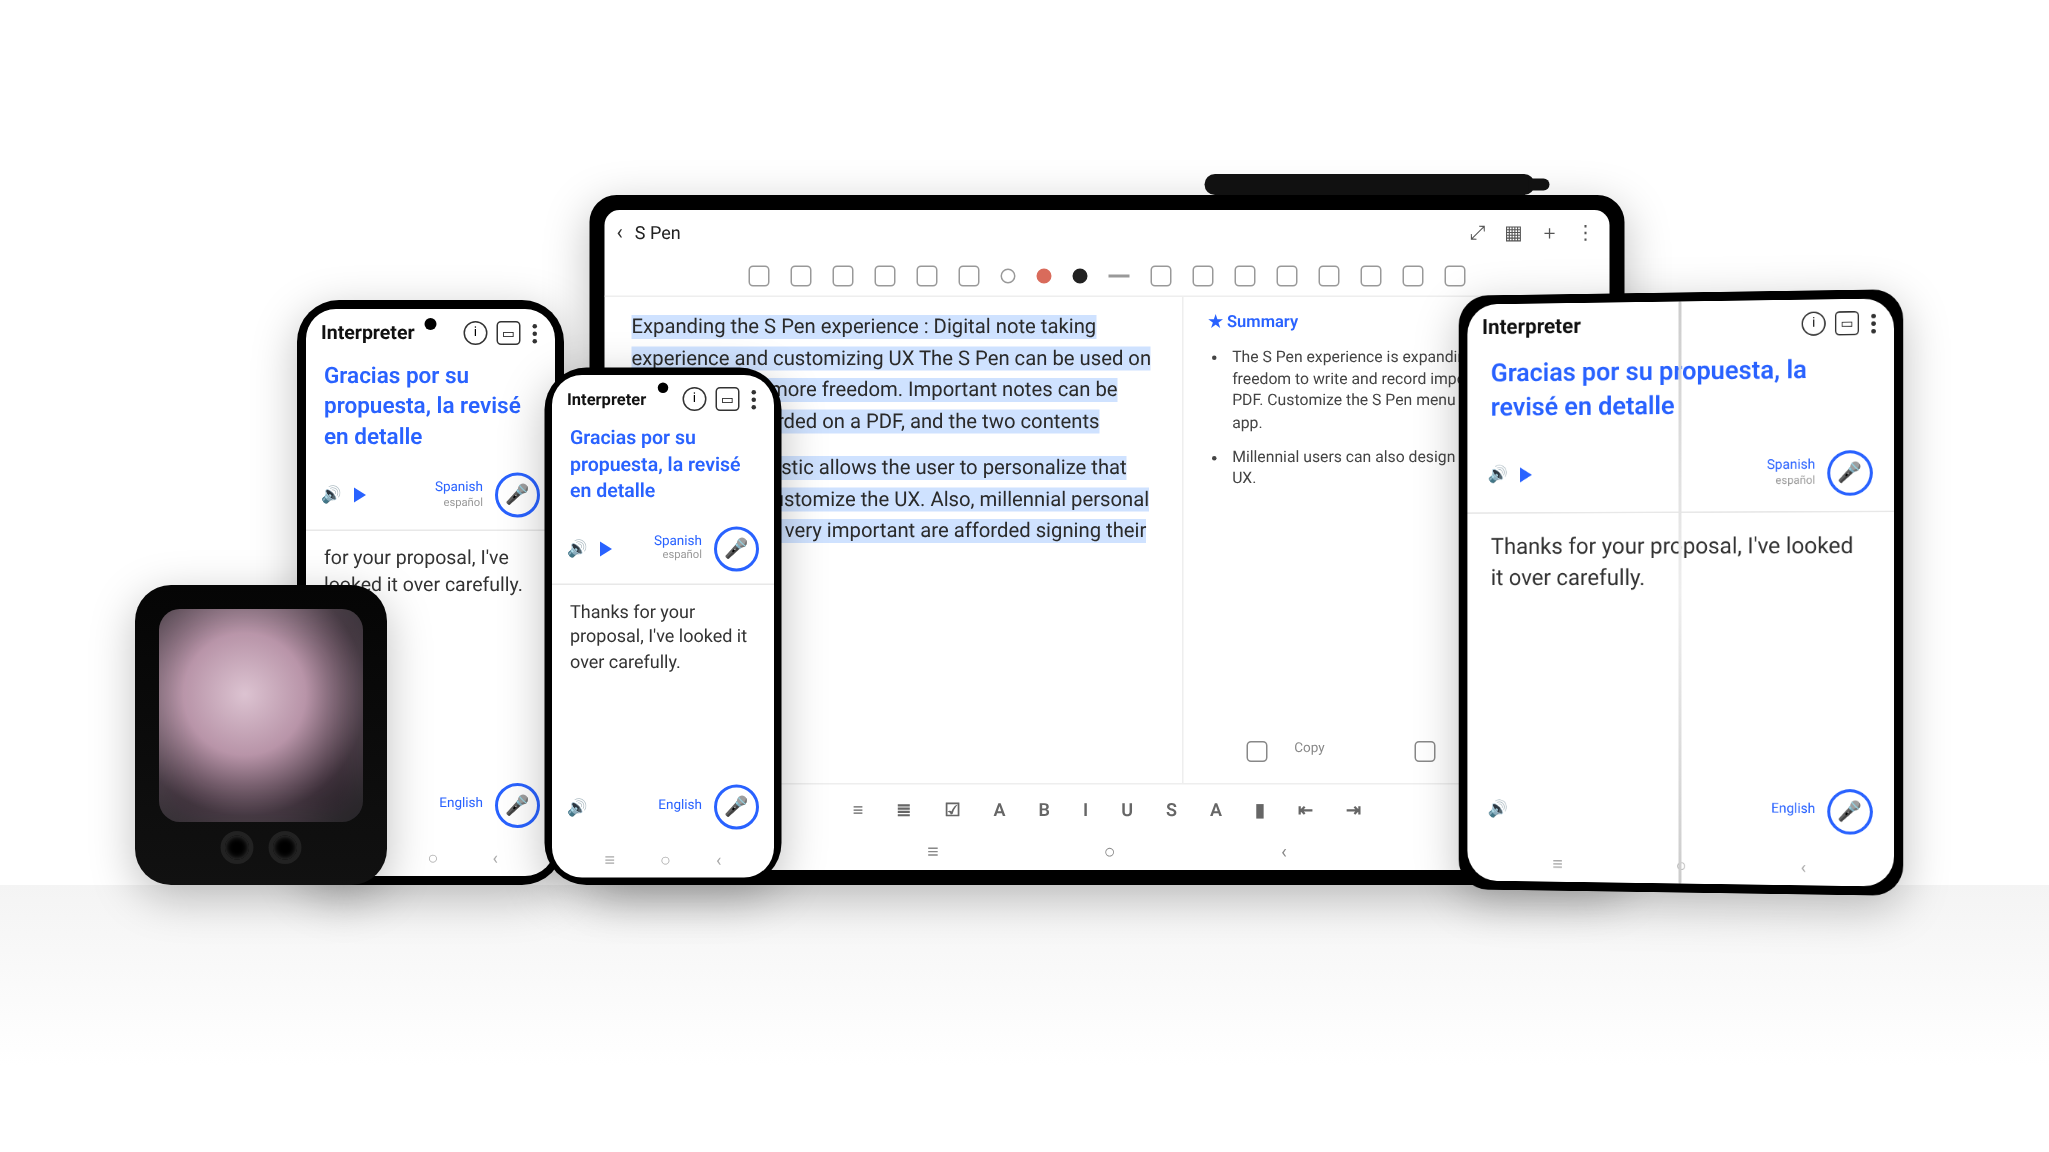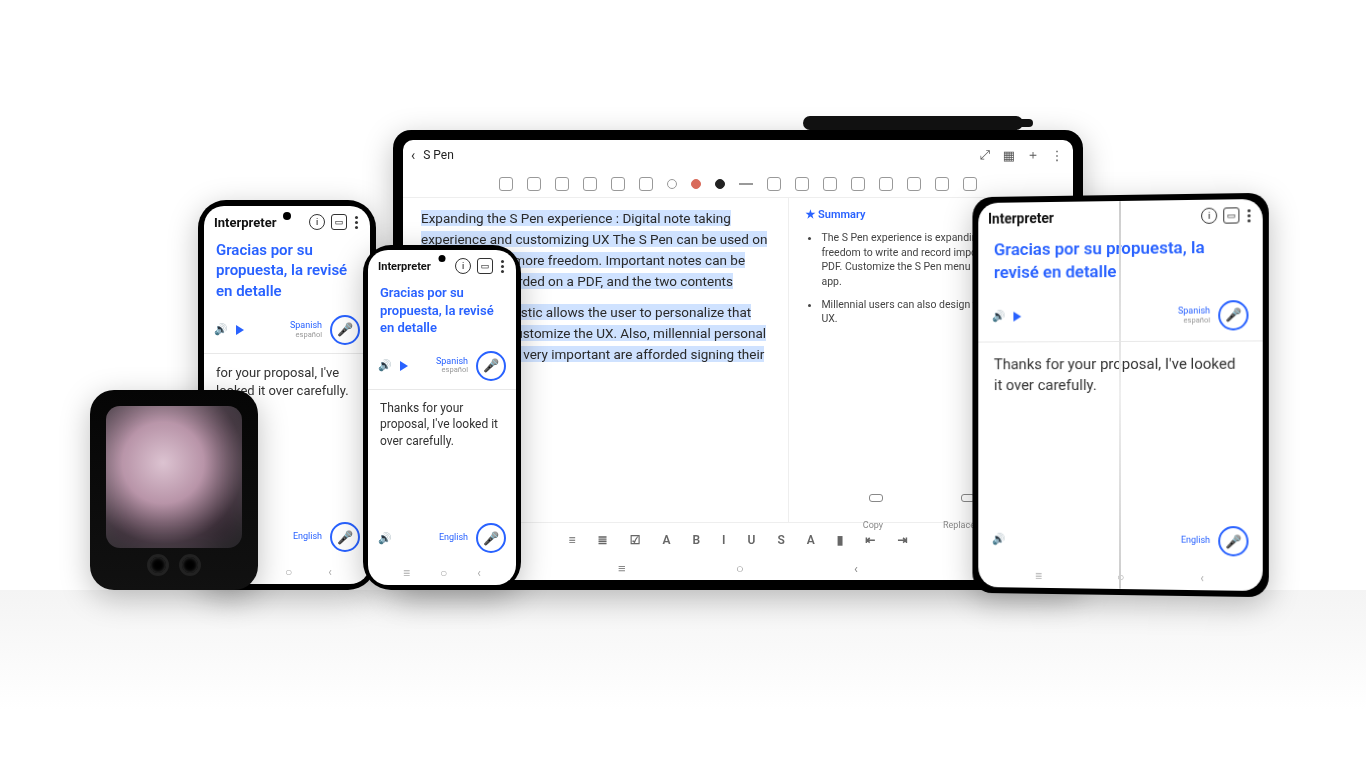--- a/index.html
+++ b/index.html
@@ -32,21 +32,21 @@
   .tab-toolbar .dash { width:14px; height:2px; background:#999; }
   .tab-body { flex:1; display:flex; }
   .note-area { flex: 1.25; padding: 10px 18px; font-size:13.5px; color:#2a2a2a; line-height:1.55; }
   .note-area p { margin-bottom:10px; }
   .hl { background: #cfe2ff; }
   .summary-area { flex: .9; border-left:1px solid #eee; padding:10px 16px; font-size:10.5px; color:#444; }
   .summary-area .sumtitle { color:#2962ff; font-weight:600; font-size:11px; margin-bottom:10px; }
   .summary-area ul { list-style: disc; padding-left:16px; }
   .summary-area li { margin-bottom:8px; line-height:1.4; }
   .summary-actions { position:absolute; bottom:50px; left:58%; width:38%; height:36px; display:flex; justify-content:center; gap:60px; color:#888; font-size:9px; }
-  .summary-actions .sa { display:flex; flex-direction:column; align-items:flex-end; gap:18px;}
+  .summary-actions .sa { display:flex; flex-direction:row; align-items:flex-start; gap:18px;}
   .summary-actions .sa .sq { width:14px;height:14px;border:1.5px solid #888;border-radius:3px;}
   .tab-bottom-toolbar { height:34px; border-top:1px solid #eee; display:flex; align-items:center; justify-content:center; gap:22px; color:#666; font-size:12px;}
   .tab-bottom-toolbar span { font-weight:600; }
   .tab-nav { height:24px; display:flex; align-items:center; justify-content:space-around; color:#888; font-size:13px; padding:0 160px;}
 
   
   .interp { display:flex; flex-direction:column; height:100%; }
   .interp-header { display:flex; align-items:center; padding:8px 10px 4px; gap:6px; }
   .interp-title { font-weight:700; font-size:13px; color:#111; flex:1; }
   .hic { width:16px;height:16px; border:1.5px solid #333; border-radius:50%; display:flex;align-items:center;justify-content:center;font-size:9px;}

